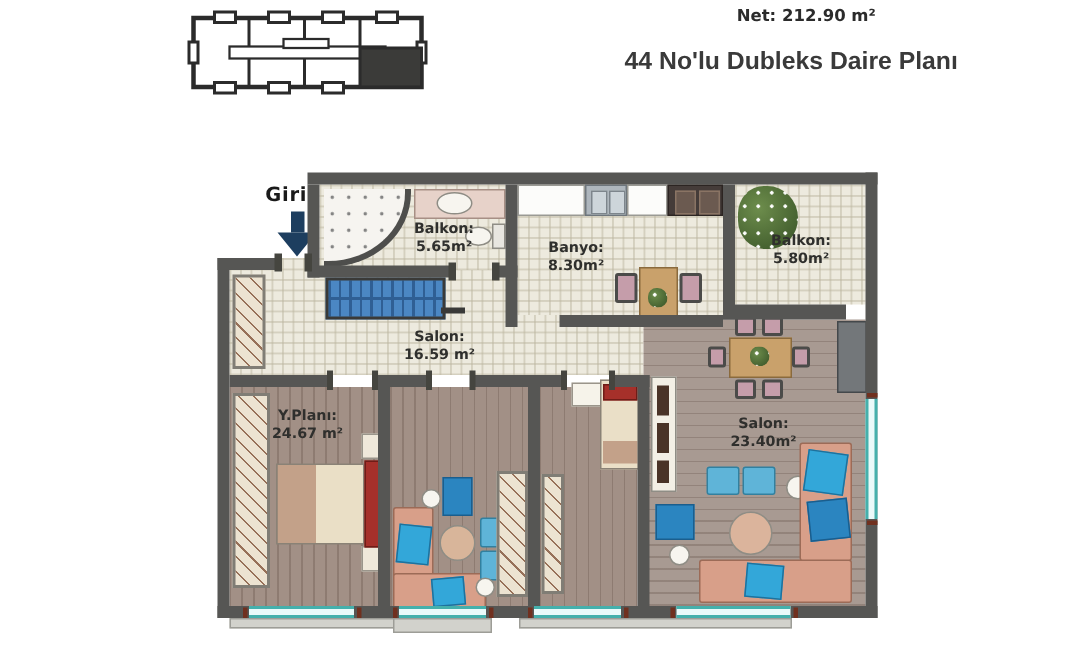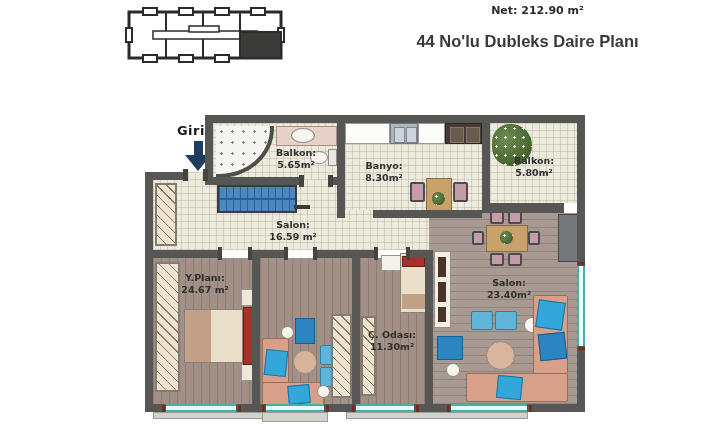--- a/index.html
+++ b/index.html
@@ -247,22 +247,18 @@
     <div>5.80m²</div>
   </div>
   <div class="label" style="left:248px;top:219px">
     <div>Salon:</div>
     <div>16.59 m²</div>
   </div>
   <div class="label" style="left:160px;top:272px">
     <div>Y.Planı:</div>
     <div>24.67 m²</div>
   </div>
-  <div class="label" style="left:347px;top:329px">
-    <div>Ç. Odası:</div>
-    <div>11.30m²</div>
-  </div>
   <div class="label" style="left:464px;top:277px">
     <div>Salon:</div>
     <div>23.40m²</div>
   </div>
 
 </div>
 
 </body></html>

